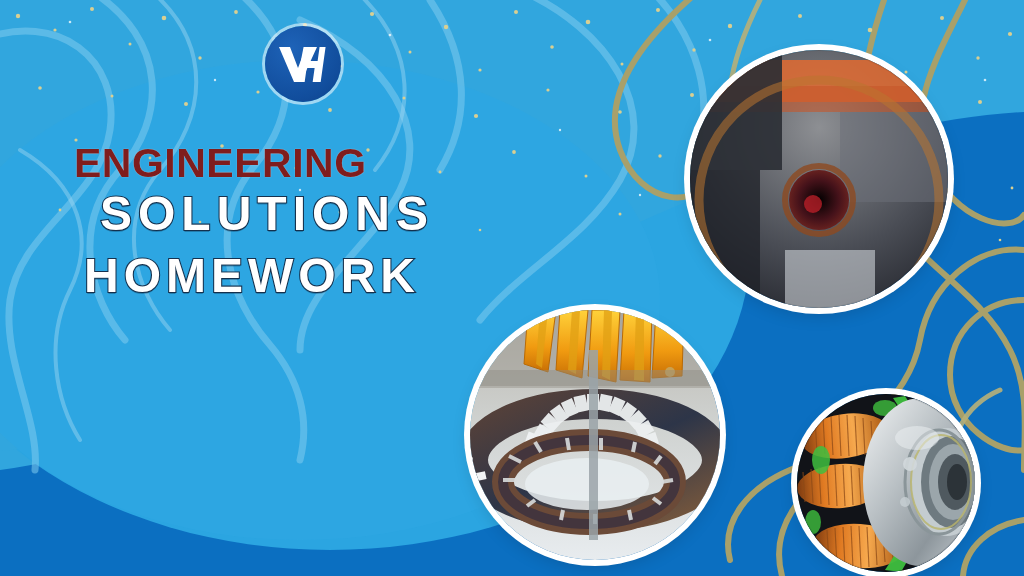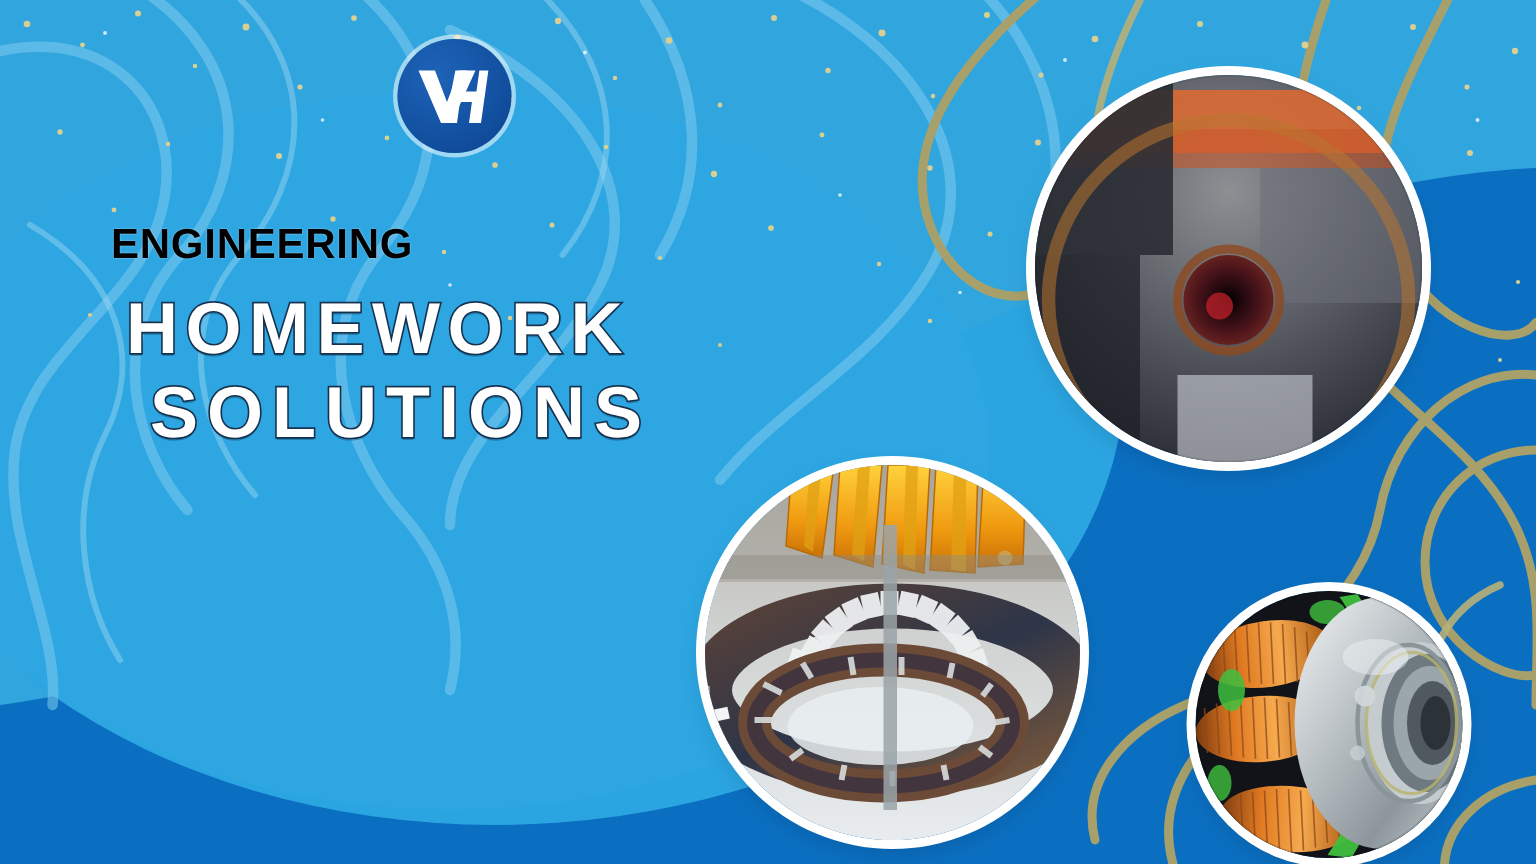--- a/index.html
+++ b/index.html
@@ -16,22 +16,22 @@
 
   
   .logo{position:absolute;left:265px;top:26px;width:76px;height:76px;border-radius:50%;
         background:radial-gradient(circle at 35% 30%,#1e63b8 0%,#114d9c 70%,#0d3f86 100%);
         box-shadow:0 0 0 3px rgba(255,255,255,.55);display:flex;align-items:center;justify-content:center;}
   .logo svg{display:block;}
 
   
   .headline{position:absolute;left:74px;top:140px;width:560px;}
   .line1,.line2{
-    font-weight:800;font-size:28px;line-height:46px;letter-spacing:.5px;
-    color:#000000;white-space:nowrap;
+    font-weight:800;font-size:41px;line-height:46px;letter-spacing:.5px;
+    color:#7f1d1d;white-space:nowrap;
     text-shadow:0 0 1px rgba(255,255,255,.7);
   }
   .line2{letter-spacing:.2px;}
   .outlined{
     font-weight:800;color:#ffffff;white-space:nowrap;
     -webkit-text-stroke:2.2px #16324f;
     paint-order:stroke fill;
     text-shadow:0 2px 0 rgba(15,45,75,.35);
   }
   .line3{font-size:48px;line-height:56px;letter-spacing:5px;margin-top:6px;margin-left:10px;}
@@ -179,22 +179,22 @@
 
   <div class="logo">
     <svg width="52" height="40" viewBox="0 0 52 40">
       <path d="M2,3 L13,3 L21,24 L29,3 L40,3 L24,38 L17,38 Z" fill="#ffffff"></path>
       <path d="M30,3 L38,3 L38,17 L46,17 L46,3 L52,3 L52,38 L44,38 L44,24 L36,24 L36,38 L28,38 Z" fill="#ffffff" transform="translate(-3,0) skewX(-8)"></path>
     </svg>
   </div>
 
   <div class="headline">
     <div class="line1">ENGINEERING</div>
+    <div class="outlined line4">SOLUTIONS</div>
     <div class="outlined line3">HOMEWORK</div>
-    <div class="outlined line4">SOLUTIONS</div>
   </div>
 
   <div class="photo photo-toroid">
     <svg viewBox="0 0 258 258">
       <defs>
         <radialGradient id="coilBg" cx="50%" cy="30%" r="80%">
           <stop offset="0%" stop-color="#8d8f93"></stop>
             <stop offset="60%" stop-color="#4a4d55"></stop>
           <stop offset="100%" stop-color="#22242b"></stop>
         </radialGradient>

